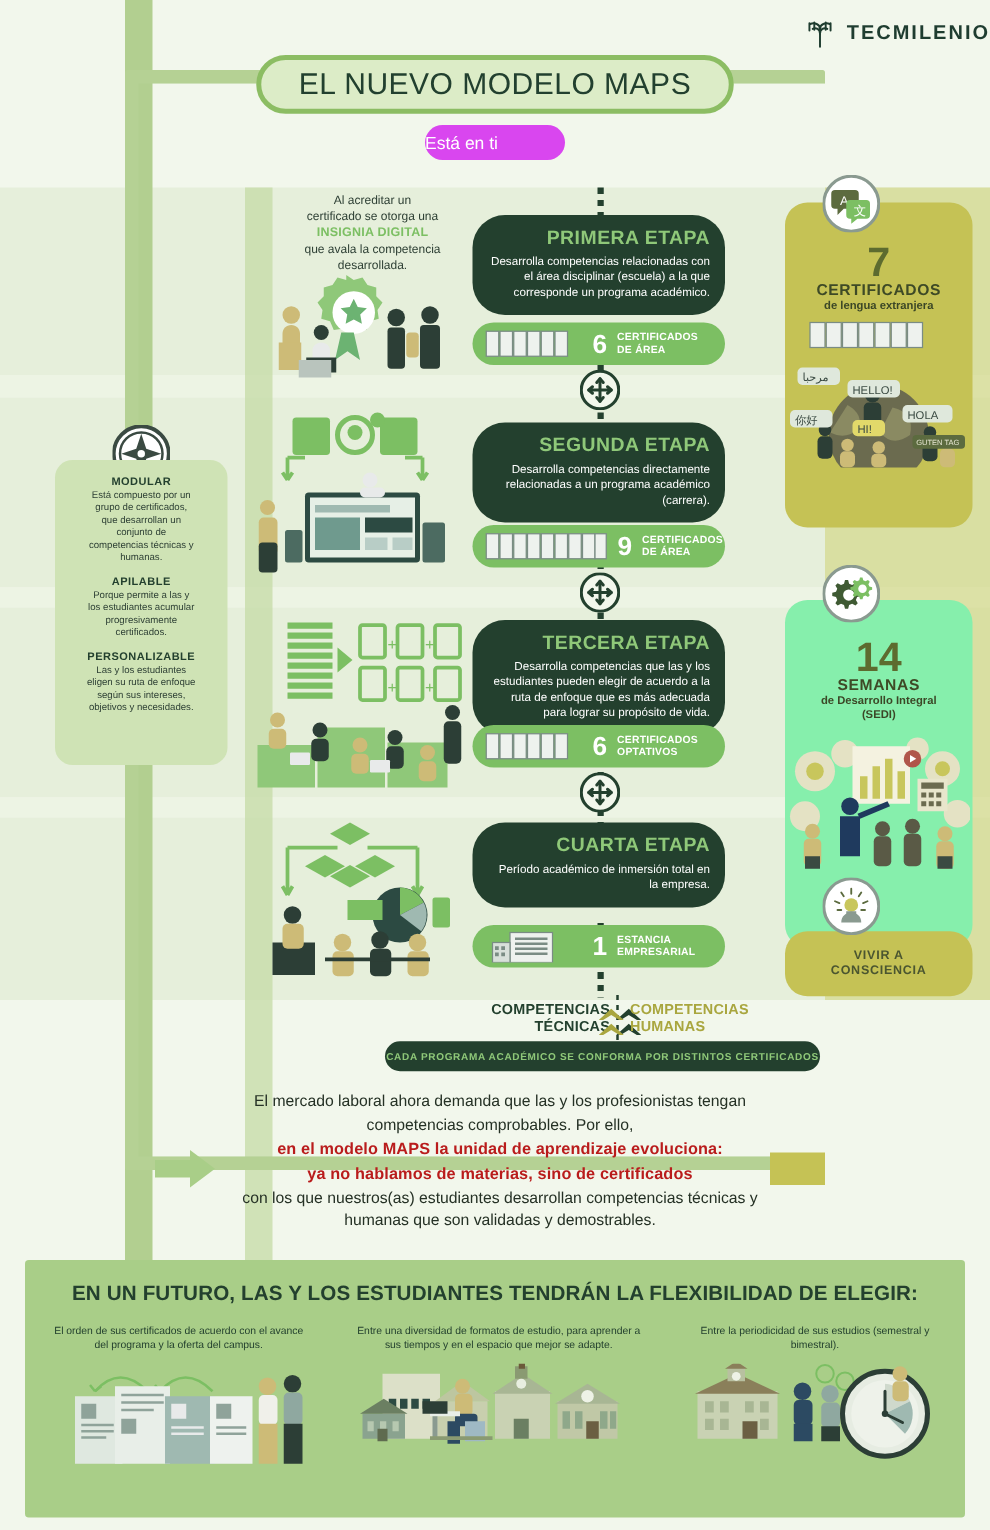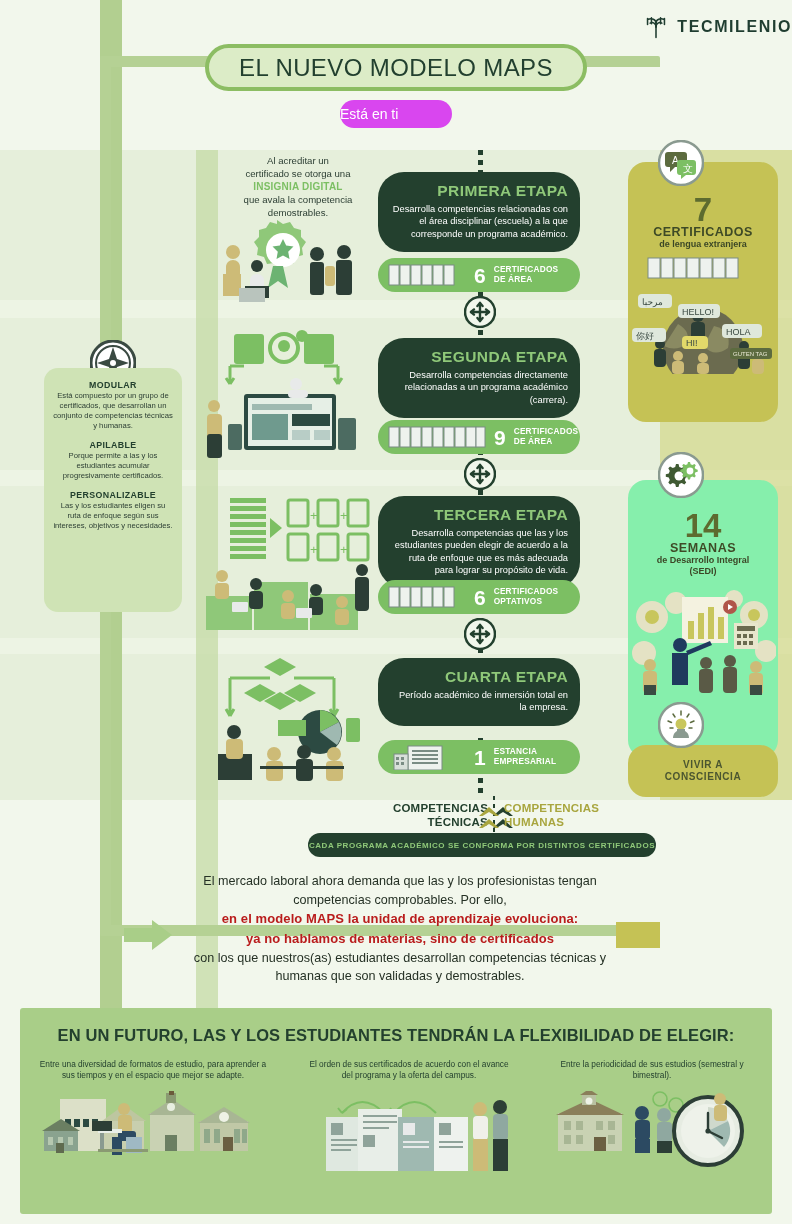--- a/index.html
+++ b/index.html
@@ -57,21 +57,21 @@
 
   .plus-node { position: absolute; left: 464px; width: 32px; height: 32px; }
 
   
   .note { position: absolute; left: 218px; top: 155px; width: 160px; text-align: center;
           font-size: 9.6px; color: #2d3f34; line-height: 1.32; }
   .note b { color: #7cbf63; font-size: 10px; letter-spacing: .2px; }
 
   
   .feat-card { position: absolute; left: 44px; top: 368px; width: 138px; height: 244px;
-               background: #cfe3b5; border-radius: 14px; padding: 12px 9px; text-align: center; }
+               background: #cfe3b5; border-radius: 14px; padding: 12px 25px; text-align: center; }
   .feat-card h4 { font-size: 8.8px; color: #23402e; letter-spacing: .4px; margin-bottom: 1px; }
   .feat-card p  { font-size: 7.7px; color: #2d3f34; line-height: 1.3; margin-bottom: 9px; }
   .compass { position: absolute; left: 90px; top: 340px; width: 46px; height: 46px; }
 
   
   .rpanel { position: absolute; left: 628px; width: 150px; border-radius: 18px; }
   .rpanel.olive { background: #c5c255; }
   .rpanel.olive2 { background: #86efac; }
   .rpanel .big { font-size: 33px; font-weight: bold; color: #5d6b2f; line-height: .95;
                  text-align: center; }
@@ -161,21 +161,21 @@
   </div>
   <div class="sub-pill">
     <span>Está en ti</span>
   </div>
 
   <div class="note">
     <span>Al acreditar un</span><br>
     <span>certificado se otorga una</span><br>
     <b>INSIGNIA DIGITAL</b><br>
     <span>que avala la competencia</span><br>
-    <span>demostrables.</span>
+    <span>desarrollada.</span>
   </div>
 
   <svg style="position:absolute;left:205px;top:212px;width:165px;height:95px" viewBox="0 0 165 95">
     <g fill="#8fc879">
       <path d="M72 8 l6 4 7-2 4 6 7 2 0 7 5 5-4 6 1 7-7 2-3 7-7-1-6 4-6-4-7 1-3-7-7-2 1-7-4-6 5-5 0-7 7-2 4-6 7 2z"></path>
     </g>
     <circle cx="78" cy="38" r="17" fill="#fff"></circle>
     <path d="M78 27 l3.2 6.6 7.3 1 -5.3 5.1 1.3 7.2 -6.5-3.4 -6.5 3.4 1.3-7.2 -5.3-5.1 7.3-1z" fill="#6cb372"></path>
     <path d="M68 54 l-5 22 10-7 10 7 -5-22z" fill="#6cb372"></path>
     <g fill="#cdbb77">
@@ -628,74 +628,20 @@
   </div>
 
   <svg class="arrow-left" viewBox="0 0 48 34">
     <path d="M0 10 h28 V2 l20 15 -20 15 V24 H0z" fill="#a9ce88"></path>
   </svg>
   <div class="olive-tab"></div>
 
   <div class="bottom">
     <h2>EN UN FUTURO, LAS Y LOS ESTUDIANTES TENDRÁN LA FLEXIBILIDAD DE ELEGIR:</h2>
     <div class="cols">
-
-      <div class="col">
-        <p>Entre una diversidad de formatos de estudio, para aprender a sus tiempos y en el espacio que mejor se adapte.</p>
-        <div class="art">
-          <svg width="230" height="86" viewBox="0 0 230 86">
-            <rect x="22" y="8" width="46" height="52" fill="#dce0c8"></rect>
-            <g fill="#2c4a42">
-                <rect x="27" y="28" width="6" height="8"></rect>
-                <rect x="36" y="28" width="6" height="8"></rect>
-                <rect x="45" y="28" width="6" height="8"></rect>
-                <rect x="54" y="28" width="6" height="8"></rect>
-              </g>
-            <path d="M64 30 l22 -16 22 16z" fill="#bdc6a0"></path>
-            <rect x="66" y="30" width="40" height="30" fill="#c8cfae"></rect>
-            <rect x="6" y="40" width="34" height="20" fill="#8aa38f"></rect>
-            <path d="M4 40 l19 -12 19 12z" fill="#6b7f62"></path>
-            <g fill="#b6c8b0">
-                <rect x="10" y="46" width="5" height="8"></rect>
-                <rect x="20" y="46" width="5" height="8"></rect>
-                <rect x="30" y="46" width="5" height="8"></rect>
-              </g>
-            <rect x="18" y="52" width="8" height="10" fill="#5f6b4f"></rect>
-            <rect x="112" y="22" width="44" height="38" fill="#c9d2b3"></rect>
-            <path d="M110 24 l24 -16 24 16z" fill="#a8b694"></path>
-            <rect x="128" y="2" width="10" height="10" fill="#8a9a72"></rect>
-            <rect x="131" y="-2" width="5" height="6" fill="#6b5a3a"></rect>
-            <circle cx="133" cy="16" r="4" fill="#e8eee0"></circle>
-            <rect x="127" y="44" width="12" height="16" fill="#6b7f62"></rect>
-            <rect x="162" y="30" width="48" height="30" fill="#c0c8a6"></rect>
-            <path d="M160 32 l26 -16 26 16z" fill="#a8b694"></path>
-            <circle cx="186" cy="26" r="5" fill="#eef2e6"></circle>
-            <g fill="#8fa88a">
-                <rect x="166" y="38" width="6" height="14"></rect>
-                <rect x="176" y="38" width="6" height="14"></rect>
-                <rect x="196" y="38" width="6" height="14"></rect>
-                <rect x="204" y="38" width="5" height="14"></rect>
-              </g>
-            <rect x="185" y="46" width="10" height="14" fill="#6b5f42"></rect>
-            <g fill="#cdbb77">
-                <circle cx="86" cy="18" r="6"></circle>
-                <rect x="80" y="24" width="14" height="18" rx="4"></rect>
-              </g>
-            <g fill="#2c4a62">
-                <rect x="80" y="40" width="18" height="10" rx="3"></rect>
-                <rect x="74" y="46" width="10" height="18"></rect>
-              </g>
-            <rect x="60" y="38" width="24" height="4" fill="#e8eee8"></rect>
-            <rect x="62" y="42" width="4" height="18" fill="#8a9a90"></rect>
-            <rect x="54" y="30" width="20" height="10" fill="#2c3e36"></rect>
-            <rect x="88" y="46" width="16" height="16" fill="#9fb9c4"></rect>
-            <rect x="60" y="58" width="50" height="3" fill="#8a9a72"></rect>
-          </svg>
-        </div>
-      </div>
 
       <div class="col">
         <p>El orden de sus certificados de acuerdo con el avance del programa y la oferta del campus.</p>
         <div class="art">
           <svg width="210" height="86" viewBox="0 0 210 86">
             <g stroke="#7cbf63" stroke-width="2" fill="none">
               <path d="M38 22 q20 -22 42 0"></path>
                 <path d="M38 22 l-4 -5 M38 22 l5 -4"></path>
               <path d="M90 22 q20 -22 42 0"></path>
                 <path d="M90 22 l-4 -5 M90 22 l5 -4"></path>
@@ -730,20 +676,74 @@
             <g fill="#2c3e36">
                 <circle cx="196" cy="16" r="7"></circle>
                 <rect x="189" y="23" width="15" height="26" rx="4" fill="#8fa8a0"></rect>
                 <rect x="189" y="48" width="15" height="32"></rect>
               </g>
           </svg>
         </div>
       </div>
 
       <div class="col">
+        <p>Entre una diversidad de formatos de estudio, para aprender a sus tiempos y en el espacio que mejor se adapte.</p>
+        <div class="art">
+          <svg width="230" height="86" viewBox="0 0 230 86">
+            <rect x="22" y="8" width="46" height="52" fill="#dce0c8"></rect>
+            <g fill="#2c4a42">
+                <rect x="27" y="28" width="6" height="8"></rect>
+                <rect x="36" y="28" width="6" height="8"></rect>
+                <rect x="45" y="28" width="6" height="8"></rect>
+                <rect x="54" y="28" width="6" height="8"></rect>
+              </g>
+            <path d="M64 30 l22 -16 22 16z" fill="#bdc6a0"></path>
+            <rect x="66" y="30" width="40" height="30" fill="#c8cfae"></rect>
+            <rect x="6" y="40" width="34" height="20" fill="#8aa38f"></rect>
+            <path d="M4 40 l19 -12 19 12z" fill="#6b7f62"></path>
+            <g fill="#b6c8b0">
+                <rect x="10" y="46" width="5" height="8"></rect>
+                <rect x="20" y="46" width="5" height="8"></rect>
+                <rect x="30" y="46" width="5" height="8"></rect>
+              </g>
+            <rect x="18" y="52" width="8" height="10" fill="#5f6b4f"></rect>
+            <rect x="112" y="22" width="44" height="38" fill="#c9d2b3"></rect>
+            <path d="M110 24 l24 -16 24 16z" fill="#a8b694"></path>
+            <rect x="128" y="2" width="10" height="10" fill="#8a9a72"></rect>
+            <rect x="131" y="-2" width="5" height="6" fill="#6b5a3a"></rect>
+            <circle cx="133" cy="16" r="4" fill="#e8eee0"></circle>
+            <rect x="127" y="44" width="12" height="16" fill="#6b7f62"></rect>
+            <rect x="162" y="30" width="48" height="30" fill="#c0c8a6"></rect>
+            <path d="M160 32 l26 -16 26 16z" fill="#a8b694"></path>
+            <circle cx="186" cy="26" r="5" fill="#eef2e6"></circle>
+            <g fill="#8fa88a">
+                <rect x="166" y="38" width="6" height="14"></rect>
+                <rect x="176" y="38" width="6" height="14"></rect>
+                <rect x="196" y="38" width="6" height="14"></rect>
+                <rect x="204" y="38" width="5" height="14"></rect>
+              </g>
+            <rect x="185" y="46" width="10" height="14" fill="#6b5f42"></rect>
+            <g fill="#cdbb77">
+                <circle cx="86" cy="18" r="6"></circle>
+                <rect x="80" y="24" width="14" height="18" rx="4"></rect>
+              </g>
+            <g fill="#2c4a62">
+                <rect x="80" y="40" width="18" height="10" rx="3"></rect>
+                <rect x="74" y="46" width="10" height="18"></rect>
+              </g>
+            <rect x="60" y="38" width="24" height="4" fill="#e8eee8"></rect>
+            <rect x="62" y="42" width="4" height="18" fill="#8a9a90"></rect>
+            <rect x="54" y="30" width="20" height="10" fill="#2c3e36"></rect>
+            <rect x="88" y="46" width="16" height="16" fill="#9fb9c4"></rect>
+            <rect x="60" y="58" width="50" height="3" fill="#8a9a72"></rect>
+          </svg>
+        </div>
+      </div>
+
+      <div class="col">
         <p>Entre la periodicidad de sus estudios (semestral y bimestral).</p>
         <div class="art">
           <svg width="200" height="86" viewBox="0 0 200 86">
             <rect x="6" y="22" width="64" height="38" fill="#c9d2b3"></rect>
             <path d="M4 24 l34 -16 34 16z" fill="#8a7f5a"></path>
             <rect x="30" y="2" width="14" height="12" fill="#b8c0a0"></rect>
             <path d="M28 4 l9 -6 9 6z" fill="#8a7f5a"></path>
             <circle cx="37" cy="10" r="3.5" fill="#eef2e6"></circle>
             <g fill="#a8b694">
                 <rect x="12" y="30" width="7" height="9"></rect>

